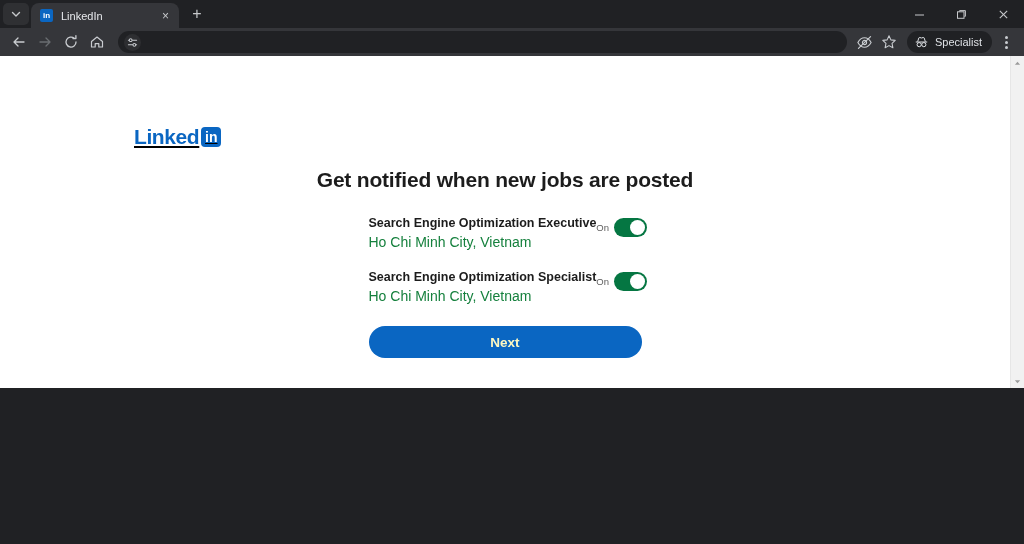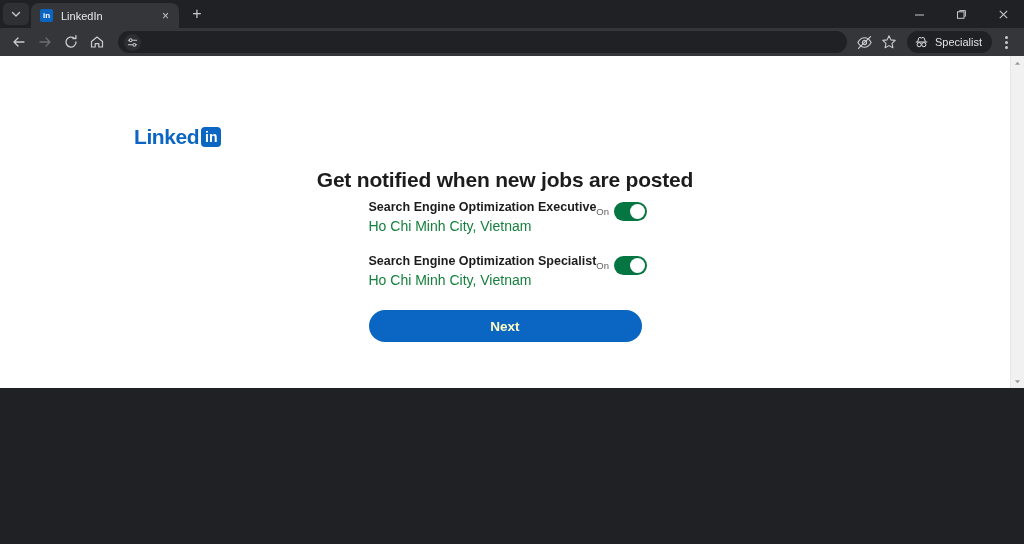--- a/index.html
+++ b/index.html
@@ -273,20 +273,21 @@
   }
 
   
   .li-logo {
     position: absolute;
     left: 134px;
     top: 70px;
     display: flex;
     align-items: center;
     cursor: pointer;
+    text-decoration: underline;
   }
 
   .li-logo .word {
     font-size: 21px;
     font-weight: bold;
     color: #0a66c2;
     letter-spacing: -0.4px;
     line-height: 1;
   }
 
@@ -322,21 +323,21 @@
     letter-spacing: -0.2px;
   }
 
   .subhead {
     font-size: 13px;
     color: #8a8a8a;
     margin-top: 16px;
   }
 
   .alerts {
-    margin-top: 8px;
+    margin-top: 24px;
     width: 273px;
   }
 
   .alert-row {
     display: flex;
     align-items: flex-start;
     justify-content: space-between;
     margin-bottom: 20px;
   }
 

